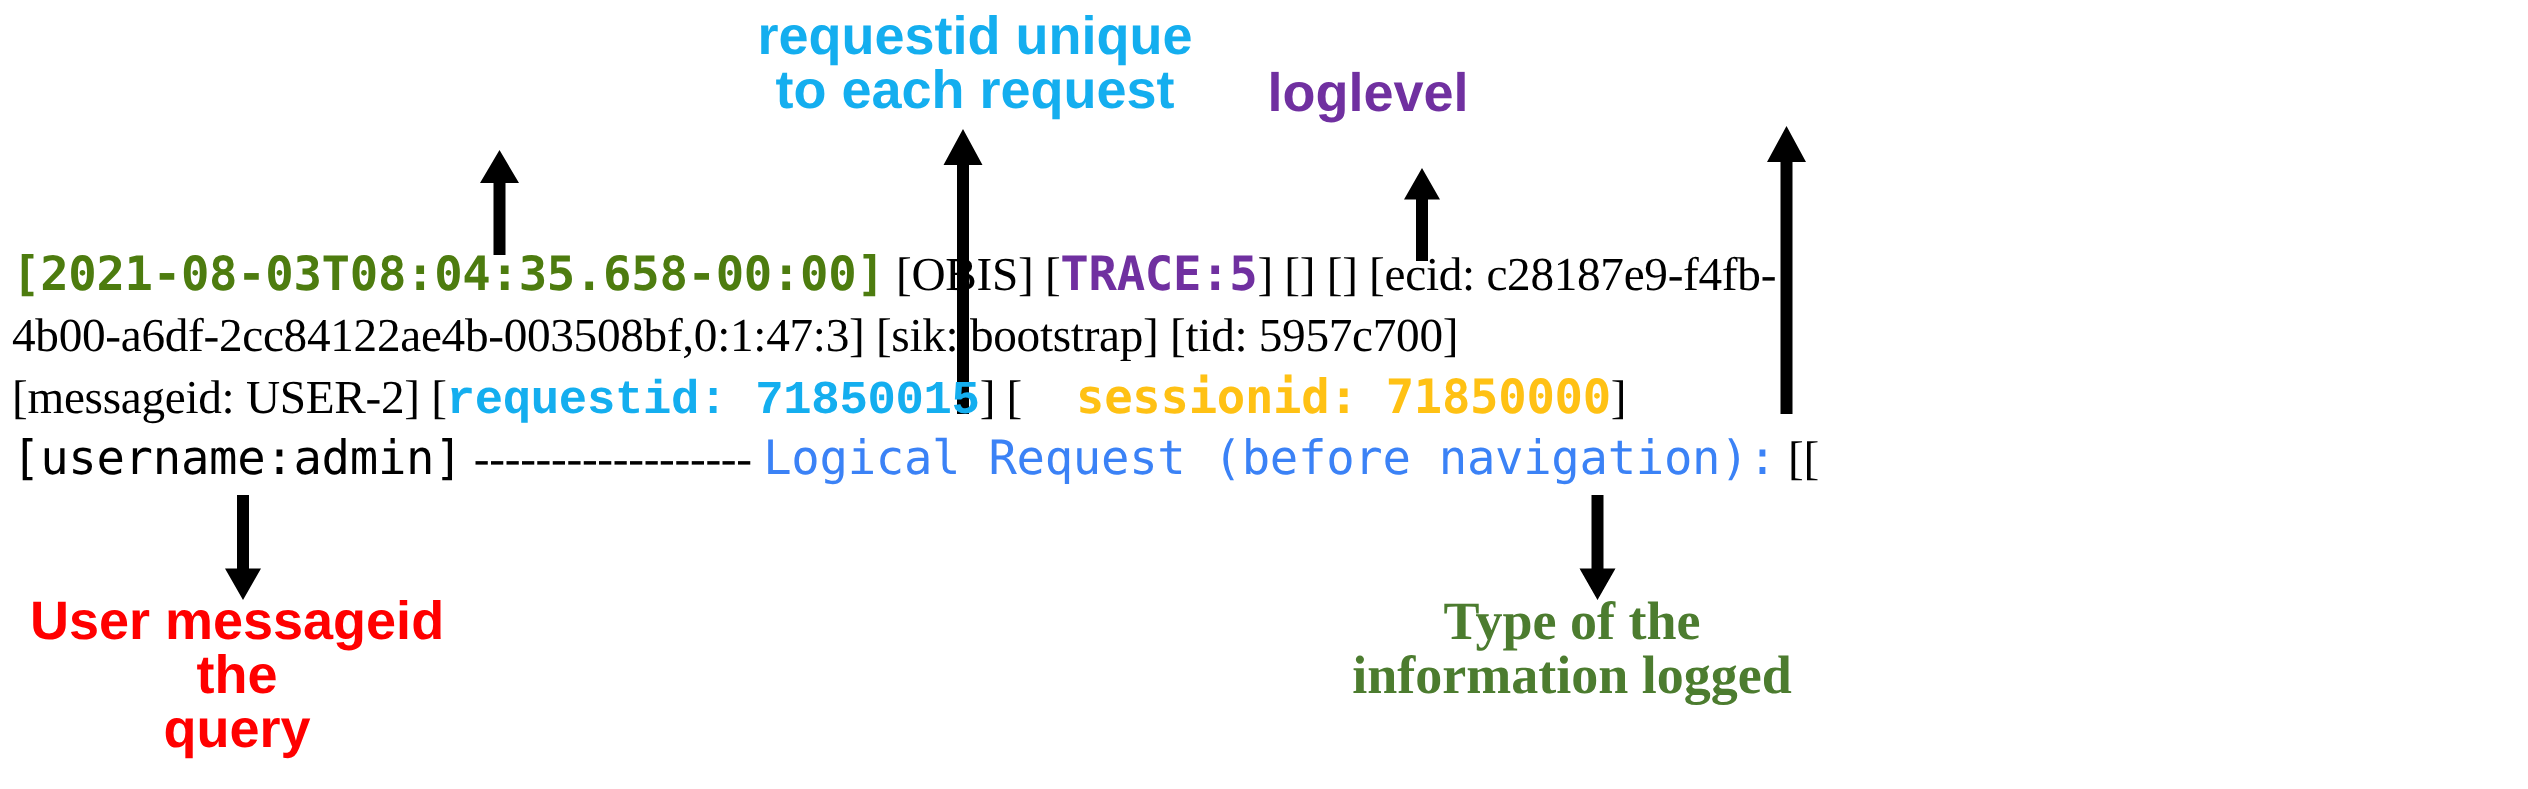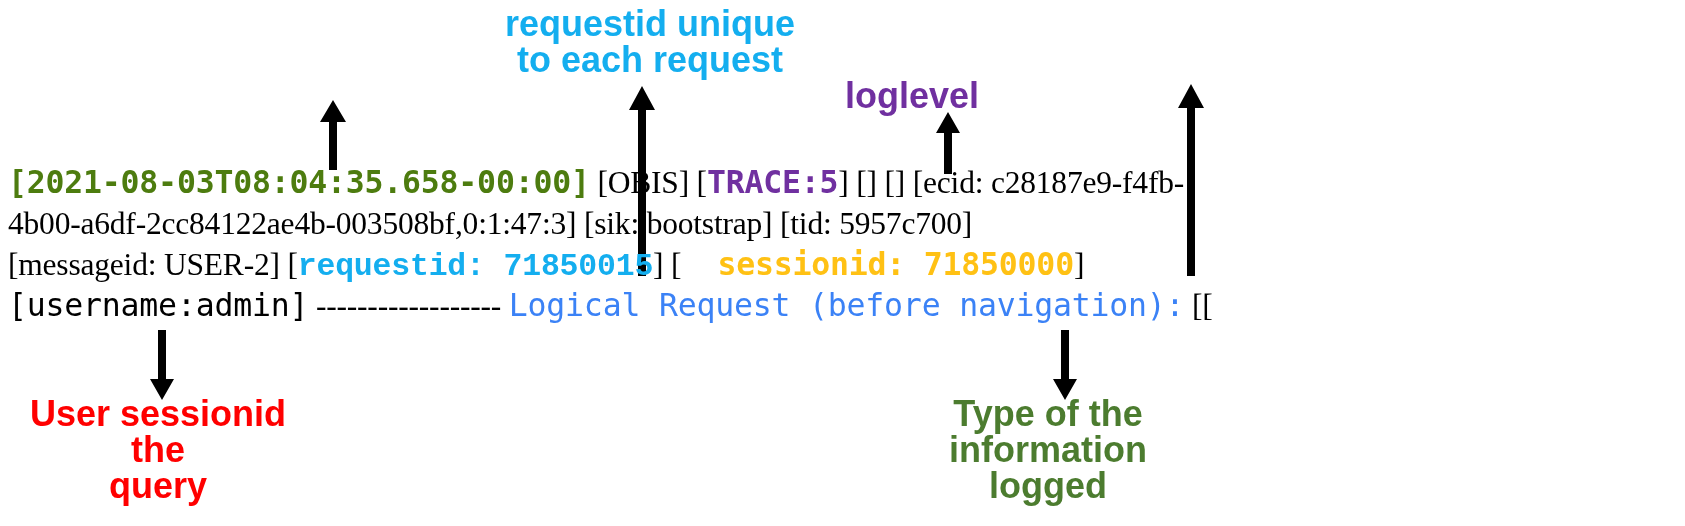--- a/index.html
+++ b/index.html
@@ -44,42 +44,42 @@
     position: absolute;
     font-family: "Liberation Sans", sans-serif;
     font-weight: bold;
     font-size: 36px;
     line-height: 36px;
     text-align: center;
     white-space: pre-line;
   }
   .lbl-timestamp { color:#E8812F; left:178px; top:58px;  width:300px; }
   .lbl-requestid { color:#14AEEF; left:500px; top:6px;   width:300px; }
-  .lbl-loglevel  { color:#7030A0; left:832px; top:78px;  width:160px; }
+  .lbl-loglevel  { color:#7030A0; left:832px; top:44px;  width:160px; }
   .lbl-sessionid { color:#FFC114; left:1028px;top:3px;   width:310px; }
   .lbl-username  { color:#FF0000; left:8px;   top:396px; width:300px; }
-  .lbl-infotype  { color:#4C7C2F; left:898px; top:396px; width:300px; }
+  .lbl-infotype  { color:#4C7C2F; left:898px; top:396px; width:300px;font-family:Liberation Serif, serif; }
 
   
   .arrow { position: absolute; }
   .arrow svg { display: block; }
 </style>
 </head>
 <body>
 
 <div id="stage">
 
 
   <div class="label lbl-requestid">requestid unique
 to each request</div>
 
   <div class="label lbl-loglevel">loglevel</div>
 
 
-  <div class="label lbl-username">User sessionid the
+  <div class="label lbl-username">User messageid the
 query</div>
 
   <div class="label lbl-infotype">Type of the
 information logged</div>
 
   <div class="arrow" style="left:314px; top:100px;">
     <svg width="38" height="70" viewBox="0 0 38 70" aria-hidden="true">
       <path d="M19 0 L32 22 L23 22 L23 70 L15 70 L15 22 L6 22 Z" fill="#000000"></path>
     </svg>
   </div>

